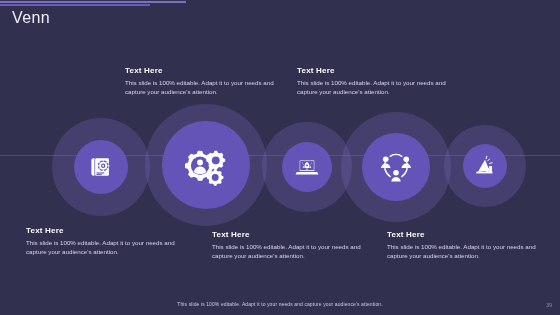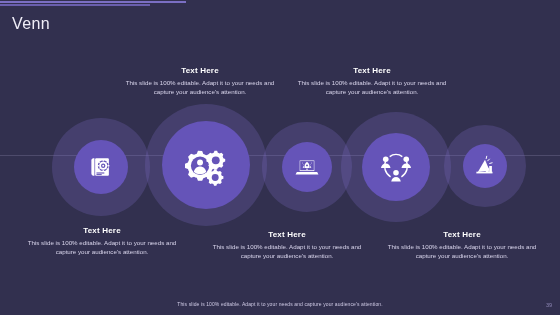--- a/index.html
+++ b/index.html
@@ -11,21 +11,21 @@
     position:relative;
   }
 
   
   .accent-wrap{ position:absolute; top:0; left:0; width:186px; height:6px; }
   .accent-line-1{ position:absolute; top:1px; left:0; width:186px; height:1.5px; background:#7b6fc4; }
   .accent-line-2{ position:absolute; top:4px; left:0; width:150px; height:1.5px; background:#6a5fae; }
 
   
   .slide-title{
-    position:absolute; top:15px; left:12px;
+    position:absolute; top:9px; left:12px;
     font-size:16px; font-weight:400; letter-spacing:.4px;
     color:#f0eef8;
   }
 
   
   .guide-line{
     position:absolute; top:155px; left:0; width:560px; height:1px;
     background:rgba(190,185,225,.20);
   }
 
@@ -36,21 +36,21 @@
     background:rgba(124,110,196,.26);
   }
   .core{
     position:absolute; border-radius:50%;
     background:#6554b8;
     display:flex; align-items:center; justify-content:center;
   }
   .core svg{ display:block; }
 
   
-  .tb{ position:absolute; text-align:center; }
+  .tb{ position:absolute; }
   .tb .hd{
     font-size:8px; font-weight:bold; color:#ffffff;
     letter-spacing:.2px; margin-bottom:3px;
   }
   .tb .bd{
     font-size:6.2px; line-height:9px; color:#d9d5ec; font-weight:400;
   }
 
   
   .footer-note{

